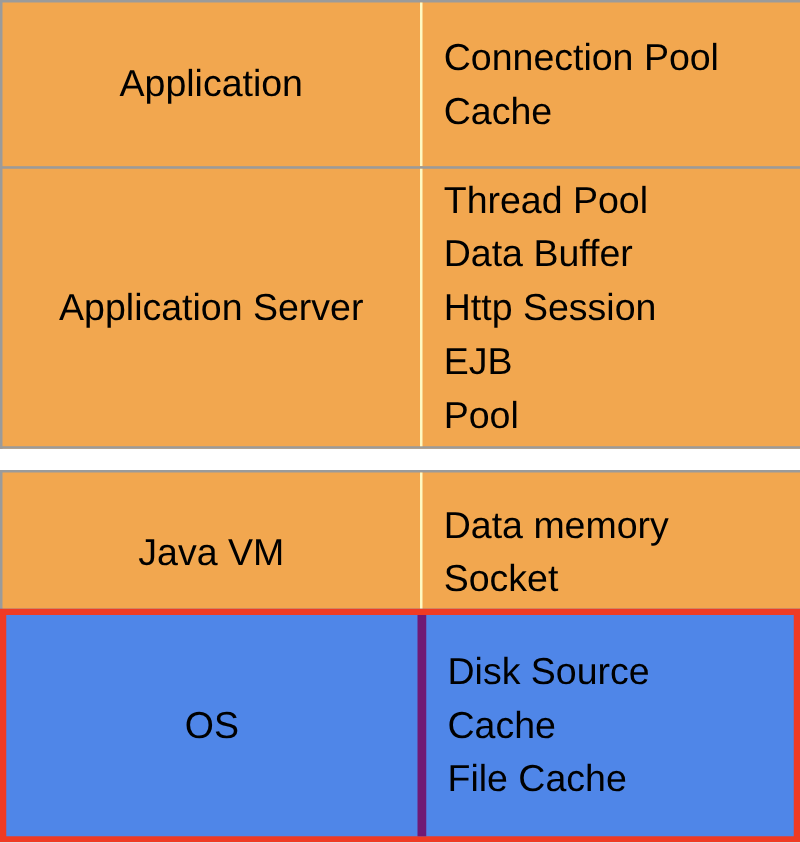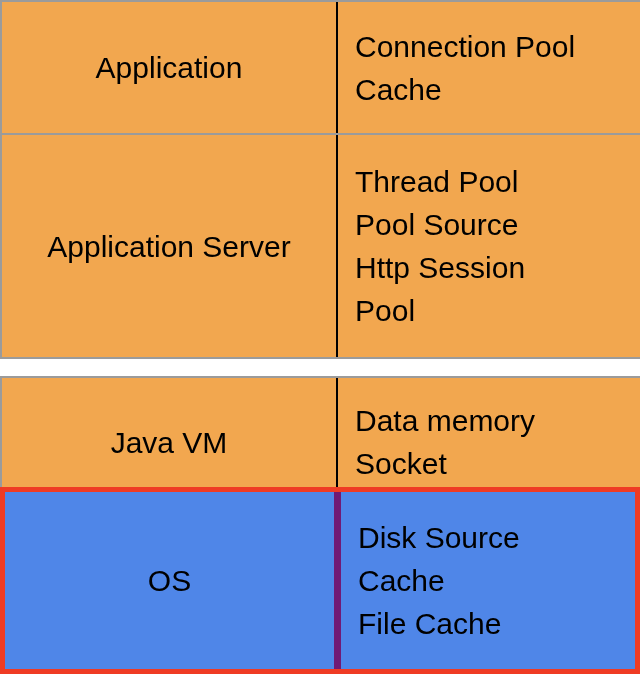--- a/index.html
+++ b/index.html
@@ -36,21 +36,21 @@
     display: flex;
     align-items: center;
     overflow: hidden;
   }
 
   
   .cell-name {
     width: 336px;
     flex: 0 0 336px;
     justify-content: center;
-    border-right: 2px solid #000000;
+    border-right: 2px solid #fef9c3;
   }
 
   
   .cell-items {
     flex: 1 1 auto;
     justify-content: flex-start;
     padding-left: 17px;
   }
 
   .layer-title {
@@ -112,22 +112,23 @@
     </div>
   </div>
 
   <div class="layer layer-orange" id="row-application-server">
     <div class="cell cell-name">
       <span class="layer-title">Application Server</span>
     </div>
     <div class="cell cell-items">
       <ul class="item-list">
         <li>Thread Pool</li>
-        <li>Pool Source</li>
+        <li>Data Buffer</li>
         <li>Http Session</li>
+        <li>EJB</li>
         <li>Pool</li>
       </ul>
     </div>
   </div>
 
   <div class="layer layer-orange" id="row-java-vm">
     <div class="cell cell-name">
       <span class="layer-title">Java VM</span>
     </div>
     <div class="cell cell-items">

